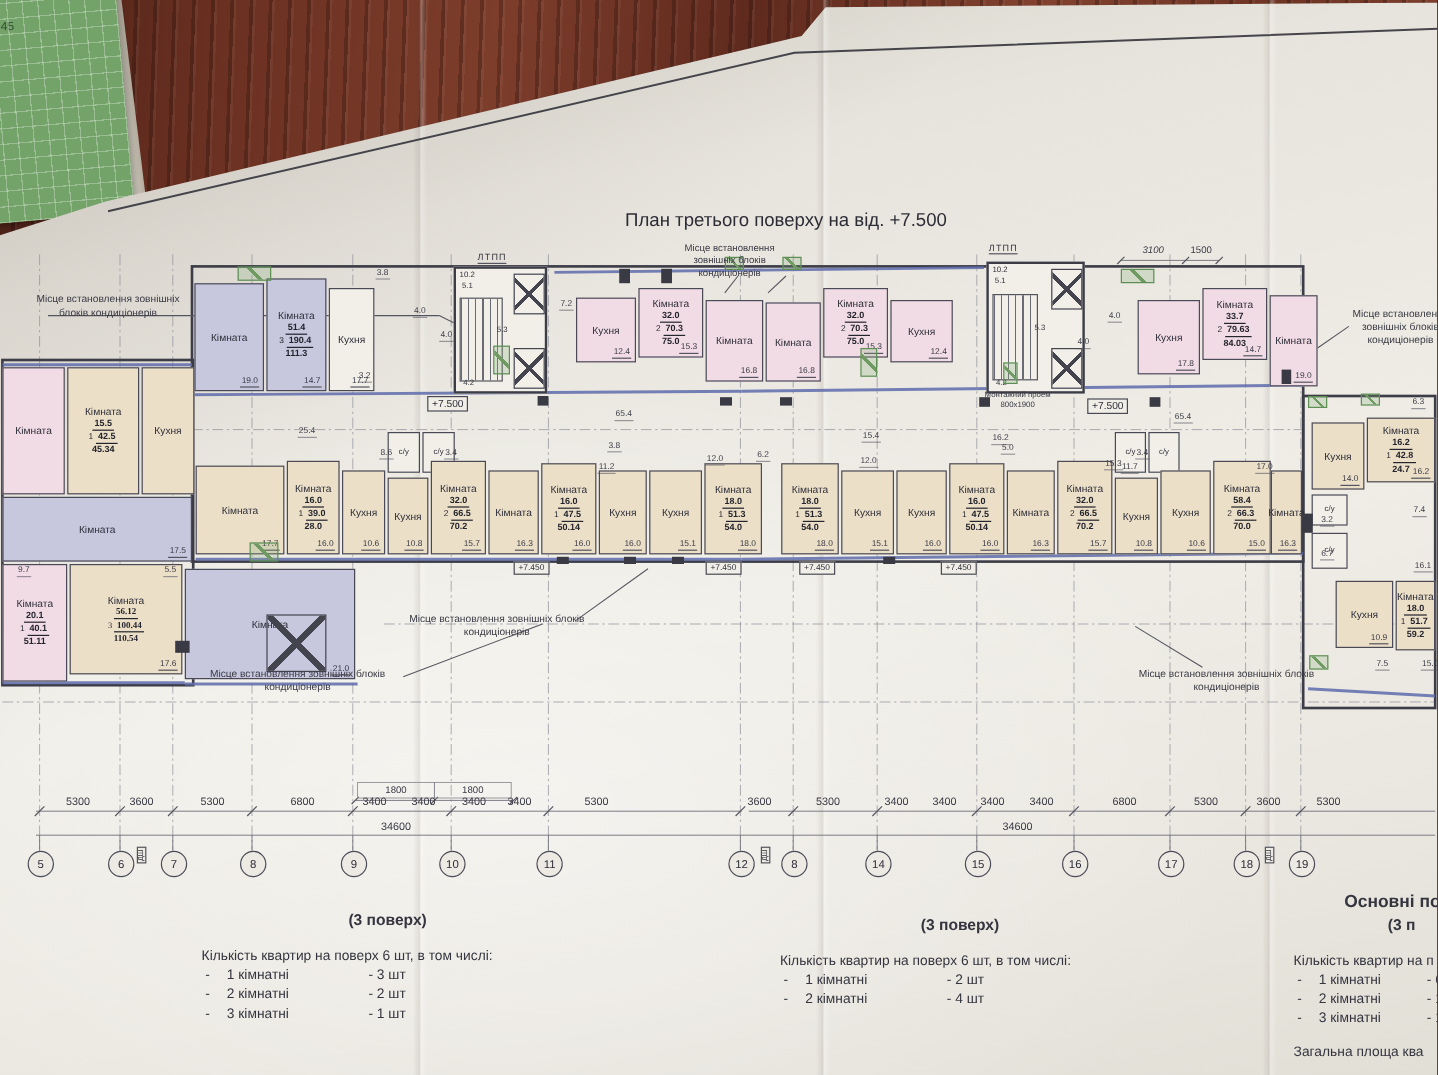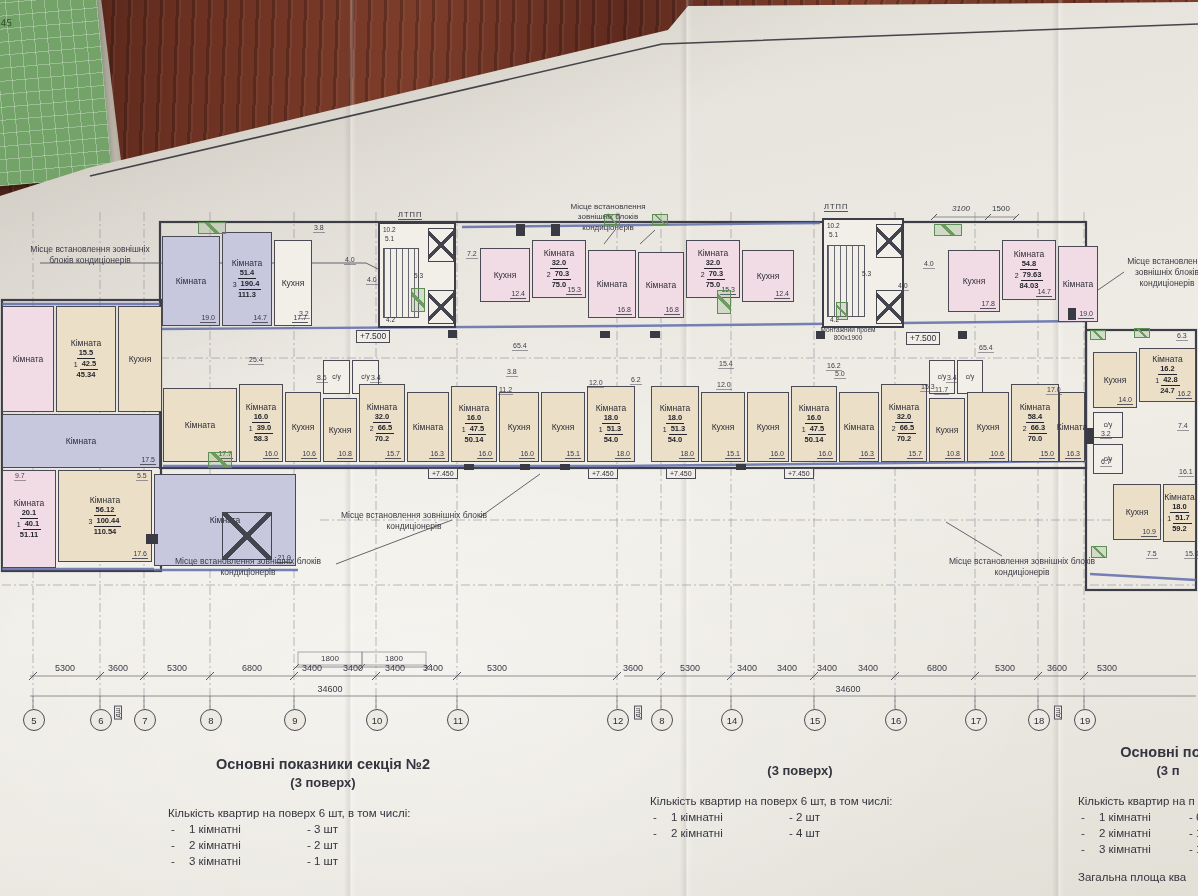--- a/index.html
+++ b/index.html
@@ -86,20 +86,21 @@
   <div class="wood"></div>
   <div class="sliver"></div>
   <div class="gsheet">
     <div class="gmark">45</div>
   </div>
   <div class="paper"></div>
   <div class="crease" style="left:344px"></div>
   <div class="crease" style="left:680px"></div>
   <div class="crease" style="left:1052px"></div>
 
+  <div class="title">План третього поверху на від. +7.500</div>
 
   <div id="plan">
       <svg width="1198" height="896" class="lines">
         <line x1="33" y1="212" x2="33" y2="708" stroke="#8f8f9b" stroke-width="0.8" stroke-dasharray="9 3 2 3" opacity="0.75"></line>
         <line x1="100" y1="212" x2="100" y2="708" stroke="#8f8f9b" stroke-width="0.8" stroke-dasharray="9 3 2 3" opacity="0.75"></line>
         <line x1="144" y1="212" x2="144" y2="708" stroke="#8f8f9b" stroke-width="0.8" stroke-dasharray="9 3 2 3" opacity="0.75"></line>
         <line x1="210" y1="212" x2="210" y2="708" stroke="#8f8f9b" stroke-width="0.8" stroke-dasharray="9 3 2 3" opacity="0.75"></line>
         <line x1="294" y1="212" x2="294" y2="708" stroke="#8f8f9b" stroke-width="0.8" stroke-dasharray="9 3 2 3" opacity="0.75"></line>
         <line x1="376" y1="212" x2="376" y2="708" stroke="#8f8f9b" stroke-width="0.8" stroke-dasharray="9 3 2 3" opacity="0.75"></line>
         <line x1="457" y1="212" x2="457" y2="708" stroke="#8f8f9b" stroke-width="0.8" stroke-dasharray="9 3 2 3" opacity="0.75"></line>
@@ -206,21 +207,21 @@
           <div><span class="u">20.1</span></div>
           <div class="srow">
             <span class="sn">1</span>
             <span class="u">40.1</span>
           </div>
           <div>51.11</div>
         </div>
       </div>
       <div class="room c-C" style="left: 58px; top: 470px; width: 94px; height: 92px; position: absolute;">
         <div class="lbl" style="position: relative;">Кімната</div>
-        <div class="stamp" style="position: relative;">
+        <div class="stamp" style="position: relative; font-family: Liberation Serif, serif;">
           <div><span class="u">56.12</span></div>
           <div class="srow">
             <span class="sn">3</span>
             <span class="u">100.44</span>
           </div>
           <div>110.54</div>
         </div>
         <div class="area">17.6</div>
       </div>
       <div class="room c-L" style="left: 154px; top: 474px; width: 142px; height: 92px; position: absolute;">
@@ -287,21 +288,21 @@
         <div class="lbl" style="position: relative;">Кухня</div>
         <div class="area">12.4</div>
       </div>
       <div class="room c-P" style="left: 948px; top: 250px; width: 52px; height: 62px; position: absolute;">
         <div class="lbl" style="position: relative;">Кухня</div>
         <div class="area">17.8</div>
       </div>
       <div class="room c-P" style="left: 1002px; top: 240px; width: 54px; height: 60px; position: absolute;">
         <div class="lbl" style="position: relative;">Кімната</div>
         <div class="stamp" style="position: relative;">
-          <div><span class="u">54.8</span></div>
+          <div><span class="u">33.7</span></div>
           <div class="srow">
             <span class="sn">2</span>
             <span class="u">79.63</span>
           </div>
           <div>84.03</div>
         </div>
         <div class="area">14.7</div>
       </div>
       <div class="room c-P" style="left: 1058px; top: 246px; width: 40px; height: 76px; position: absolute;">
         <div class="lbl" style="position: relative;">Кімната</div>
@@ -312,21 +313,21 @@
         <div class="area">17.7</div>
       </div>
       <div class="room c-C" style="left: 239px; top: 384px; width: 44px; height: 78px; position: absolute;">
         <div class="lbl" style="position: relative;">Кімната</div>
         <div class="stamp" style="position: relative;">
           <div><span class="u">16.0</span></div>
           <div class="srow">
             <span class="sn">1</span>
             <span class="u">39.0</span>
           </div>
-          <div>58.3</div>
+          <div>28.0</div>
         </div>
         <div class="area">16.0</div>
       </div>
       <div class="room c-C" style="left: 285px; top: 392px; width: 36px; height: 70px; position: absolute;">
         <div class="lbl" style="position: relative;">Кухня</div>
         <div class="area">10.6</div>
       </div>
       <div class="room c-W tiny" style="left: 323px; top: 360px; width: 27px; height: 34px; position: absolute;">
         <div class="lbl" style="position: relative;">с/у</div>
       </div>
@@ -631,21 +632,20 @@
       <div class="axis" style="left: 885px; top: 709px; position: absolute; text-align: center;">16</div>
       <div class="axis" style="left: 965px; top: 709px; position: absolute;">17</div>
       <div class="axis" style="left: 1028px; top: 709px; position: absolute;">18</div>
       <div class="axis" style="left: 1074px; top: 709px; position: absolute;">19</div>
       <div class="joint" style="left: 114px; top: 706px; position: absolute;">ДШ</div>
       <div class="joint" style="left: 634px; top: 706px; position: absolute;">ДШ</div>
       <div class="joint" style="left: 1054px; top: 706px; position: absolute;">ДШ</div>
     </div>
 
   <div class="sum" style="left:168px;top:756px;width:310px">
-    <div class="st">Основні показники секція №2</div>
     <div class="ss">(3 поверх)</div>
     <div class="si">Кількість квартир на поверх 6 шт, в том числі:</div>
     <div class="s-items">
         <div class="row">
           <span class="b">-</span>
           <span class="n">1 кімнатні</span>
           <span class="c">- 3 шт</span>
         </div>
         <div class="row">
           <span class="b">-</span>

